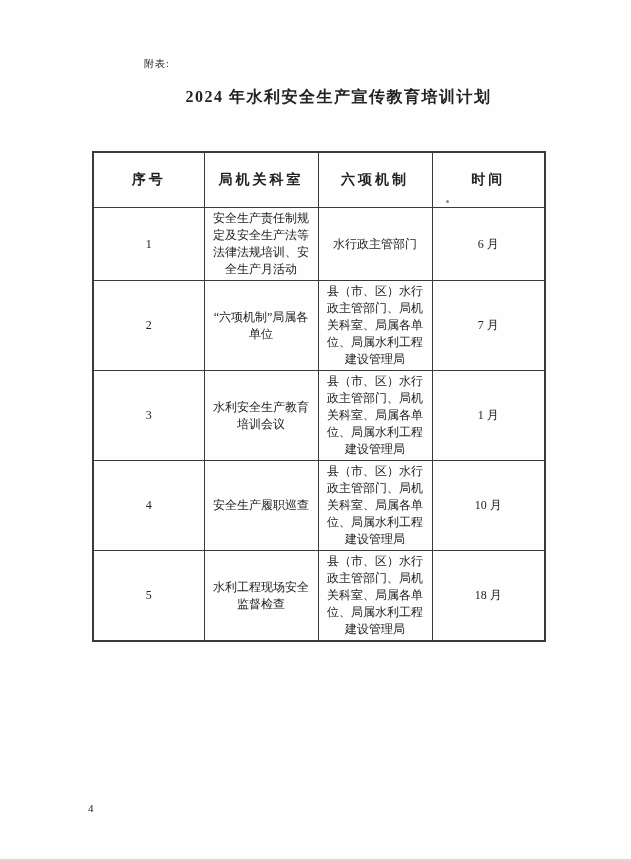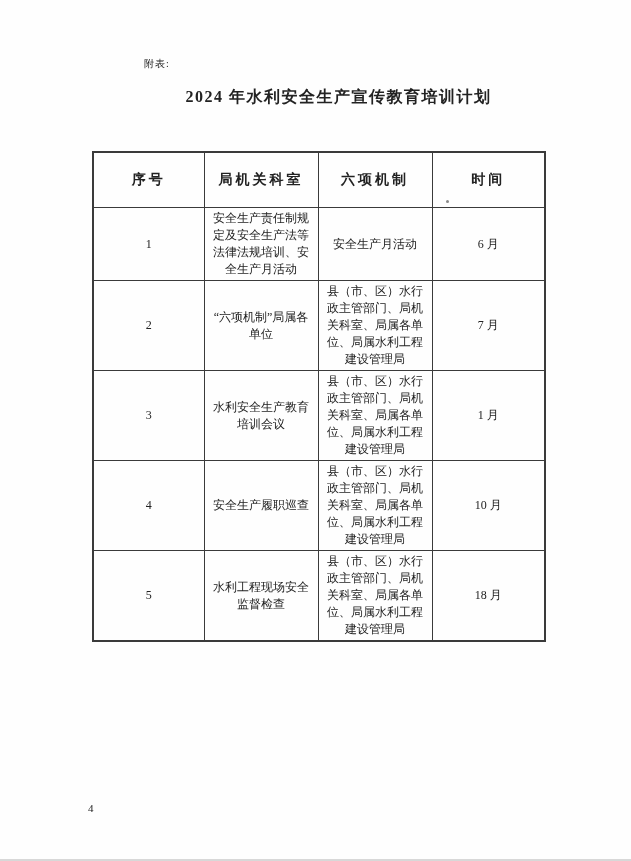--- a/index.html
+++ b/index.html
@@ -88,21 +88,21 @@
       <th>序号</th>
       <th>局机关科室</th>
       <th>六项机制</th>
       <th>时间</th>
     </tr>
   </thead>
   <tbody>
       <tr>
     <td class="cell-no">1</td>
     <td class="cell-name">安全生产责任制规定及安全生产法等法律法规培训、安全生产月活动</td>
-    <td class="cell-participants">安全生产月活动</td>
+    <td class="cell-participants">水行政主管部门</td>
     <td class="cell-time">6 月</td>
   </tr>
       <tr>
     <td class="cell-no">2</td>
     <td class="cell-name">“六项机制”局属各单位</td>
     <td class="cell-participants">县（市、区）水行政主管部门、局机关科室、局属各单位、局属水利工程建设管理局</td>
     <td class="cell-time">7 月</td>
   </tr>
       <tr>
     <td class="cell-no">3</td>

